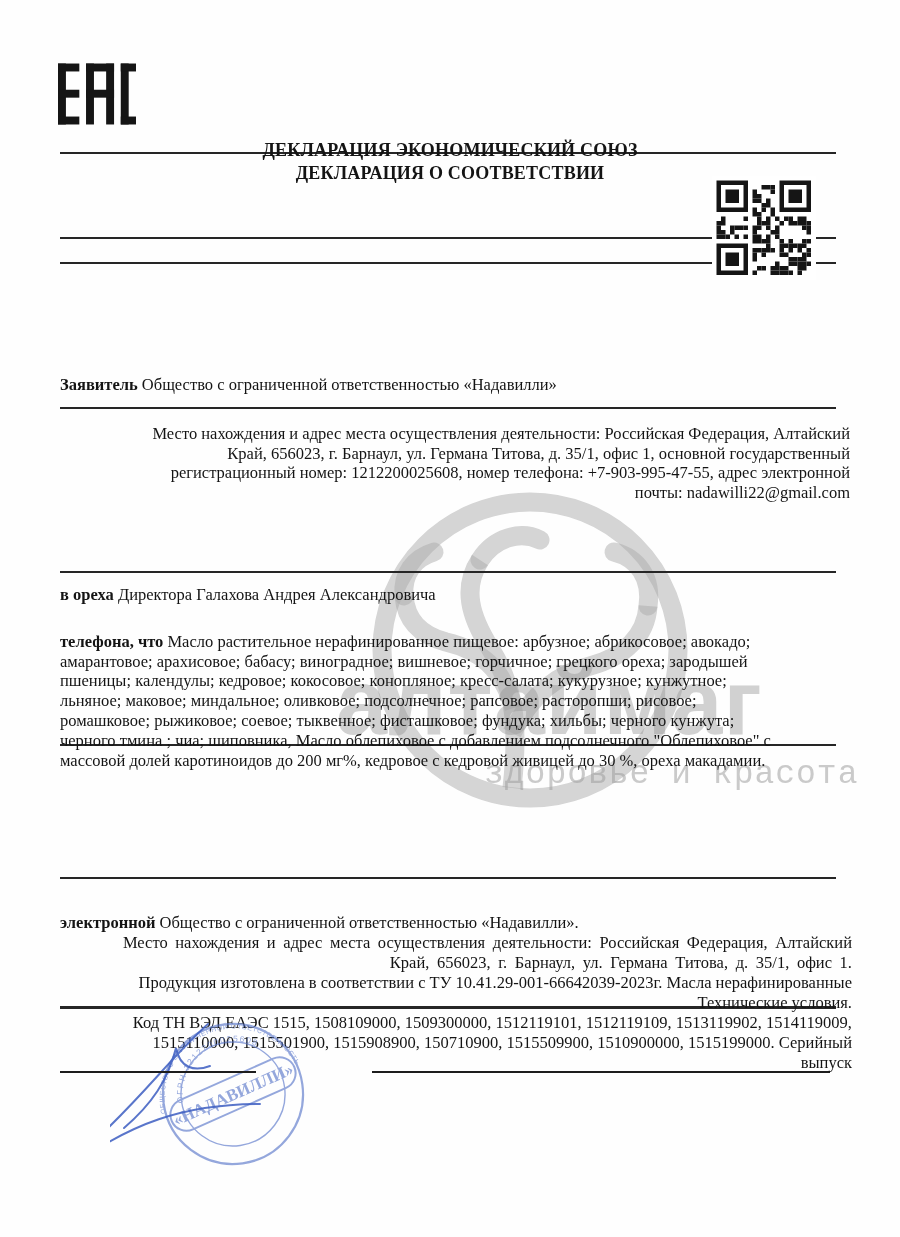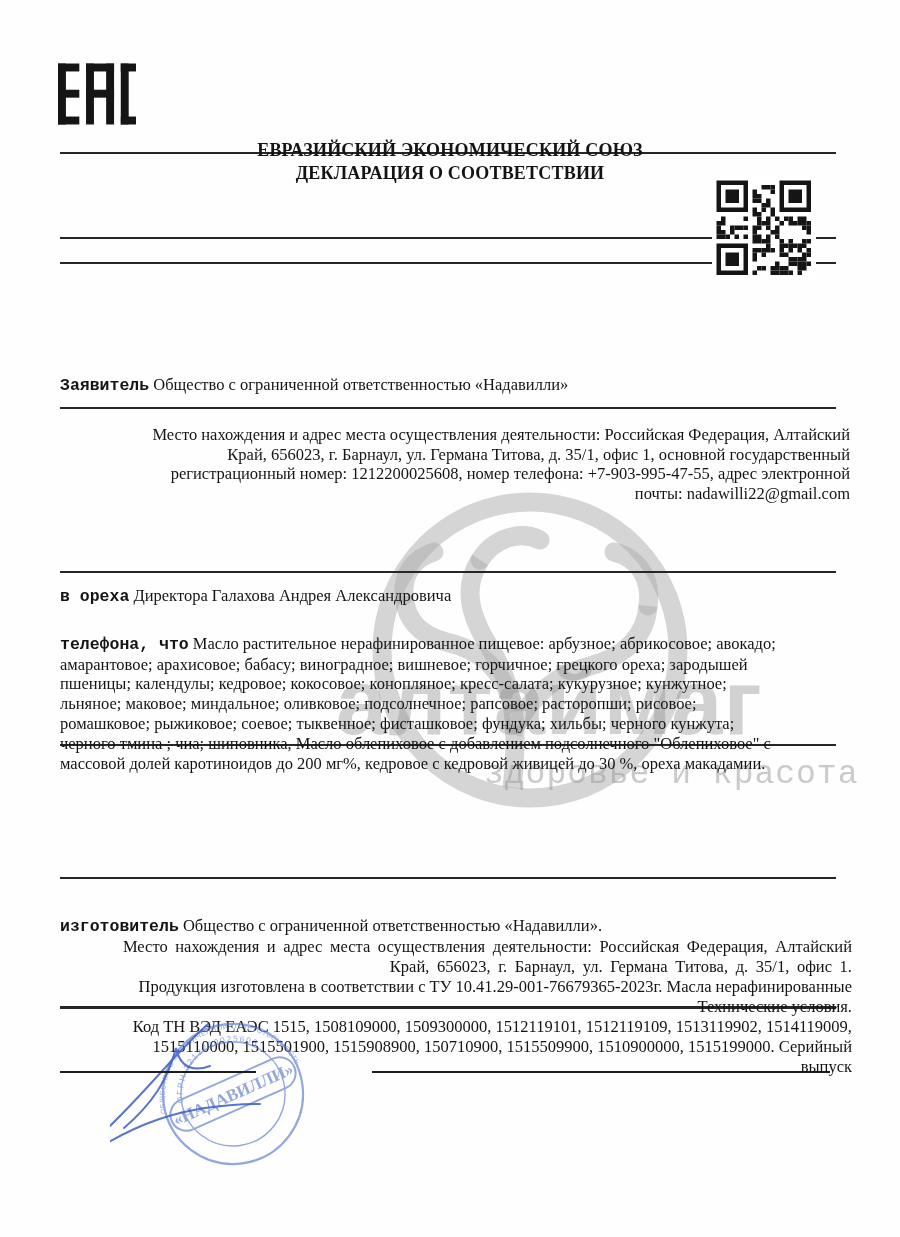--- a/index.html
+++ b/index.html
@@ -6,21 +6,21 @@
   html,body { background:#e8e8e8; }
   .page {
     position:relative; width:900px; height:1237px; margin:0 auto;
     background:#fefefe; overflow:hidden;
     font-family:"Liberation Serif","DejaVu Serif",serif;
     color:#141414;
   }
   .abs { position:absolute; }
   .body-text { font-size:16.5px; line-height:19.8px; }
   .pre { white-space:pre-line;text-align:right; }
-  .bold { font-weight:700;font-family:Liberation Mono, monospace; }
+  .bold { font-weight:700; }
   .hr { position:absolute; left:60px; width:776px; border-top:2px solid #262626; }
   .hr.thick { border-top-width:3px; }
   .justspace { word-spacing:3.5px; }
 
   
   .title-block { left:150px; top:47px; width:600px; text-align:center;
     font-weight:700; font-size:18px; line-height:23px; letter-spacing:.2px; }
   .eac { left:58px; top:50px; }
   .qr { left:712px; top:38px; }
 
@@ -69,21 +69,21 @@
         <rect x="79" y="0" width="13" height="100"></rect>
       <rect x="46" y="0" width="46" height="13"></rect>
         <rect x="46" y="43" width="46" height="13"></rect>
       <rect x="103" y="0" width="13" height="100"></rect>
         <rect x="103" y="0" width="25" height="13"></rect>
       <rect x="103" y="87" width="25" height="13"></rect>
     </g>
   </svg>
 
   <div class="abs title-block txt">
-    <div>ЕВРАЗИЙСКИЙ ЭКОНОМИЧЕСКИЙ СОЮЗ</div>
+    <div>ДЕКЛАРАЦИЯ ЭКОНОМИЧЕСКИЙ СОЮЗ</div>
     <div>ДЕКЛАРАЦИЯ О СООТВЕТСТВИИ</div>
   </div>
 
   <svg class="abs qr txt" id="qr-svg" width="104" height="104" viewBox="0 0 104 104">
       <rect x="0" y="0" width="104" height="104" fill="#ffffff"></rect>
       <rect x="49.5" y="9" width="4.5" height="4.5" fill="#151515"></rect>
       <rect x="54" y="9" width="4.5" height="4.5" fill="#151515"></rect>
       <rect x="58.5" y="9" width="4.5" height="4.5" fill="#151515"></rect>
       <rect x="40.5" y="13.5" width="4.5" height="4.5" fill="#151515"></rect>
       <rect x="58.5" y="13.5" width="4.5" height="4.5" fill="#151515"></rect>
@@ -242,26 +242,26 @@
 льняное; маковое; миндальное; оливковое; подсолнечное; рапсовое; расторопши; рисовое;
 ромашковое; рыжиковое; соевое; тыквенное; фисташковое; фундука; хильбы; черного кунжута;
 черного тмина ; чиа; шиповника, Масло облепиховое с добавлением подсолнечного "Облепиховое" с
 массовой долей каротиноидов до 200 мг%,  кедровое с кедровой живицей до 30 %,  ореха макадамии.</span>
   </div>
   <div class="hr" style="top:407px;"></div>
 
   
   <div class="abs txt body-text" style="left:60px; top:410px; width:792px; line-height:20px;">
     <div>
-      <span class="bold">изготовитель</span>
+      <span class="bold">электронной</span>
       <span>Общество с ограниченной ответственностью «Надавилли».</span>
     </div>
     <div class="pre justspace">Место нахождения и адрес места осуществления деятельности: Российская Федерация, Алтайский
 Край, 656023, г. Барнаул, ул. Германа Титова, д. 35/1, офис 1.</div>
-    <div class="pre">Продукция изготовлена в соответствии с ТУ 10.41.29-001-76679365-2023г. Масла нерафинированные
+    <div class="pre">Продукция изготовлена в соответствии с ТУ 10.41.29-001-66642039-2023г. Масла нерафинированные
 Технические условия.</div>
     <div class="pre">Код ТН ВЭД ЕАЭС 1515, 1508109000, 1509300000, 1512119101, 1512119109, 1513119902, 1514119009,
 1515110000, 1515501900, 1515908900, 150710900, 1515509900, 1510900000, 1515199000. Серийный
 выпуск</div>
   </div>
   <div class="hr" style="top:571px;"></div>
 
   
   
   

